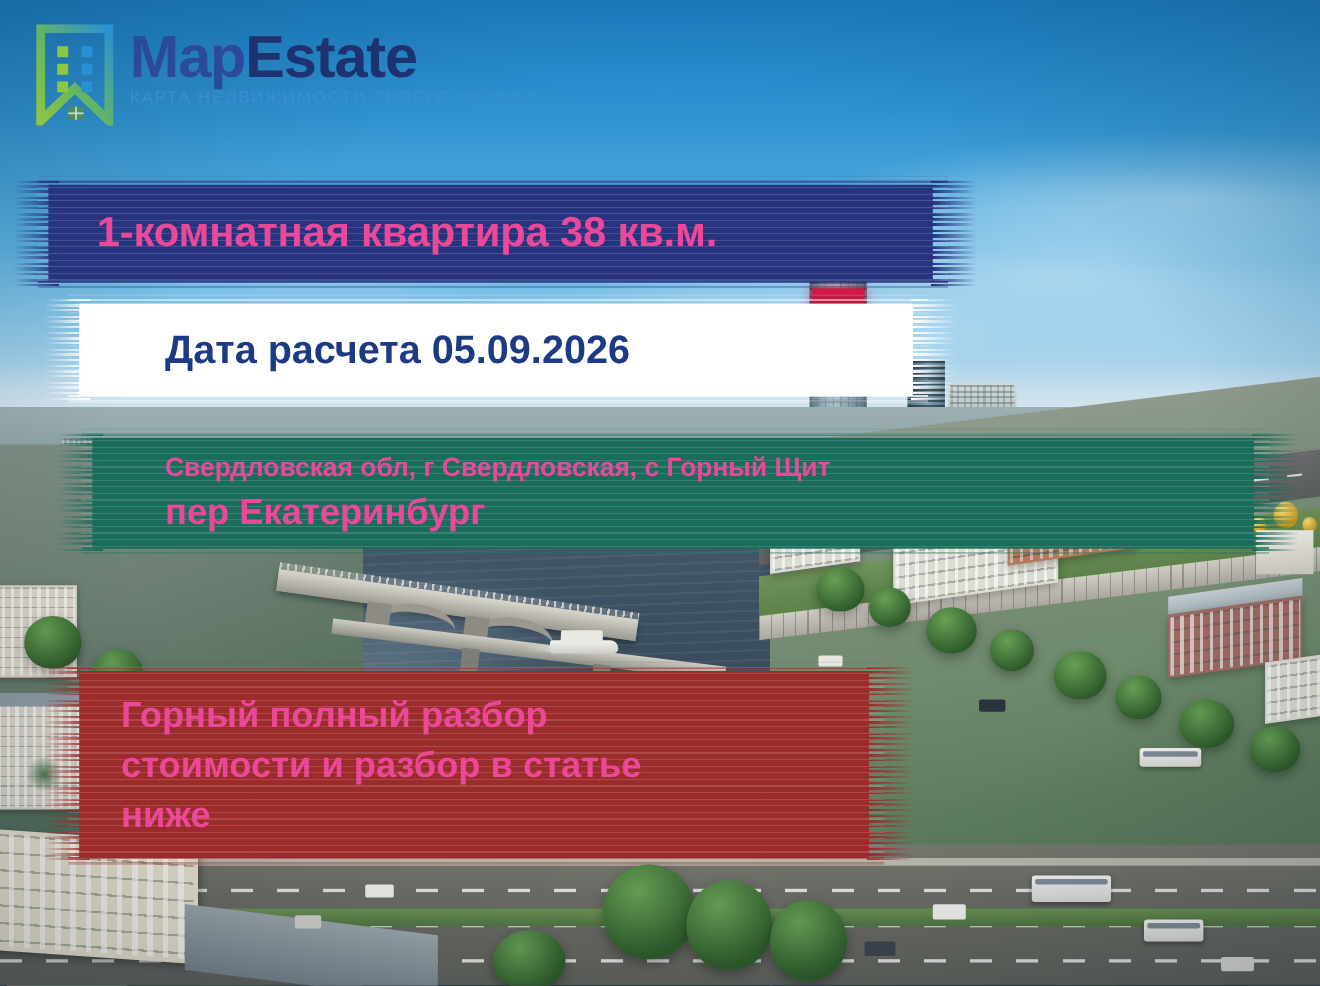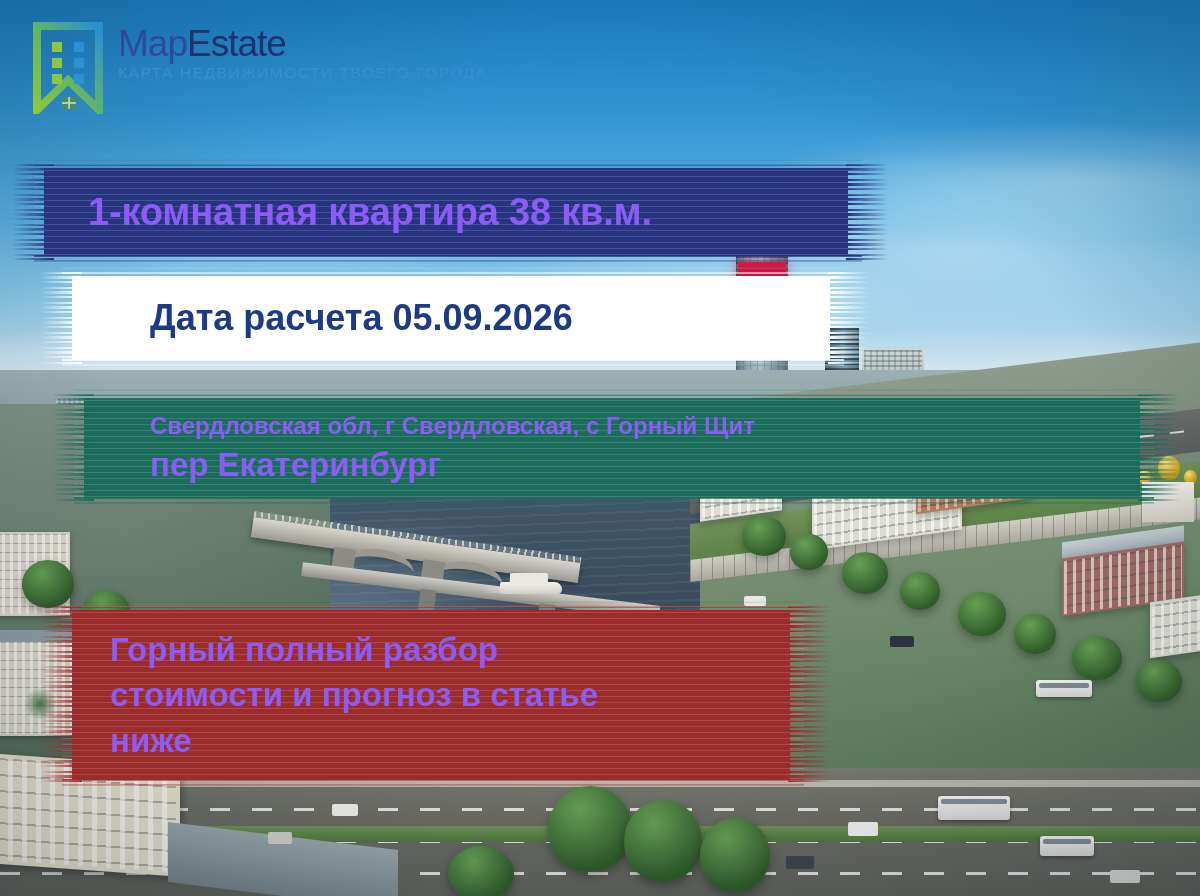--- a/index.html
+++ b/index.html
@@ -222,21 +222,21 @@
   
   .grade{
     position:absolute; inset:0; pointer-events:none;
     background:
       radial-gradient(ellipse 900px 620px at 50% 48%, rgba(0,0,0,0) 55%, rgba(10,25,35,.22) 100%);
   }
 
   
   .banner { position:absolute; display:flex; flex-direction:column; justify-content:center; }
   .banner .paint{ position:absolute; inset:0; }
-  .banner .txt{ position:relative; z-index:3; color:#8b5cf6; }
+  .banner .txt{ position:relative; z-index:3; color:#ec4899; }
 
   
   .paint .slab{ position:absolute; left:10px; right:14px; top:4px; bottom:4px; background:var(--c); }
   
   .paint .fray{
     position:absolute; top:0; bottom:0; width:42px;
     background-image:repeating-linear-gradient(180deg,
         var(--c) 0 2px, rgba(0,0,0,0) 2px 4px,
         var(--c) 4px 7px, rgba(0,0,0,0) 7px 9px,
         var(--c) 9px 11px, rgba(0,0,0,0) 11px 15px);
@@ -269,21 +269,21 @@
   #banner-type .txt{ font-size:38px; font-weight:700; letter-spacing:-.2px; }
   #banner-date .txt{ font-size:36px; font-weight:700; }
   #banner-addr .line1{ font-size:24px; font-weight:700; margin-bottom:6px; }
   #banner-addr .line2{ font-size:33px; font-weight:700; }
   #banner-cta .txt{ font-size:33px; font-weight:700; line-height:1.38; }
 
   
   #logo{ position:absolute; left:32px; top:22px; display:flex; align-items:flex-start; gap:14px; z-index:6; }
   #logo .mark{ width:72px; height:92px; flex:0 0 auto; }
   #logo .words{ padding-top:4px; }
-  #logo .wordmark{ font-size:37px; font-weight:400; line-height:.98; letter-spacing:-1px; }
+  #logo .wordmark{ font-size:54px; font-weight:700; line-height:.98; letter-spacing:-1px; }
   #logo .wordmark .a{ color:#2b4a9b; }
   #logo .wordmark .b{ color:#1e3170; }
   #logo .tagline{ margin-top:2px; font-size:15.5px; font-weight:400; letter-spacing:1.55px; color:#3a8ed0; white-space:nowrap; }
 </style>
 </head>
 <body>
 
 <div id="poster">
 
   <div class="bg">
@@ -516,18 +516,18 @@
     <div class="paint">
       <div class="slab"></div>
         <div class="fray l"></div>
         <div class="fray r"></div>
       <div class="lip t"></div>
         <div class="lip b"></div>
         <div class="dry"></div>
     </div>
     <div class="txt">
       <div>Горный полный разбор</div>
-      <div>стоимости и прогноз в статье</div>
+      <div>стоимости и разбор в статье</div>
       <div>ниже</div>
     </div>
   </div>
 
 </div>
 
 </body></html>

